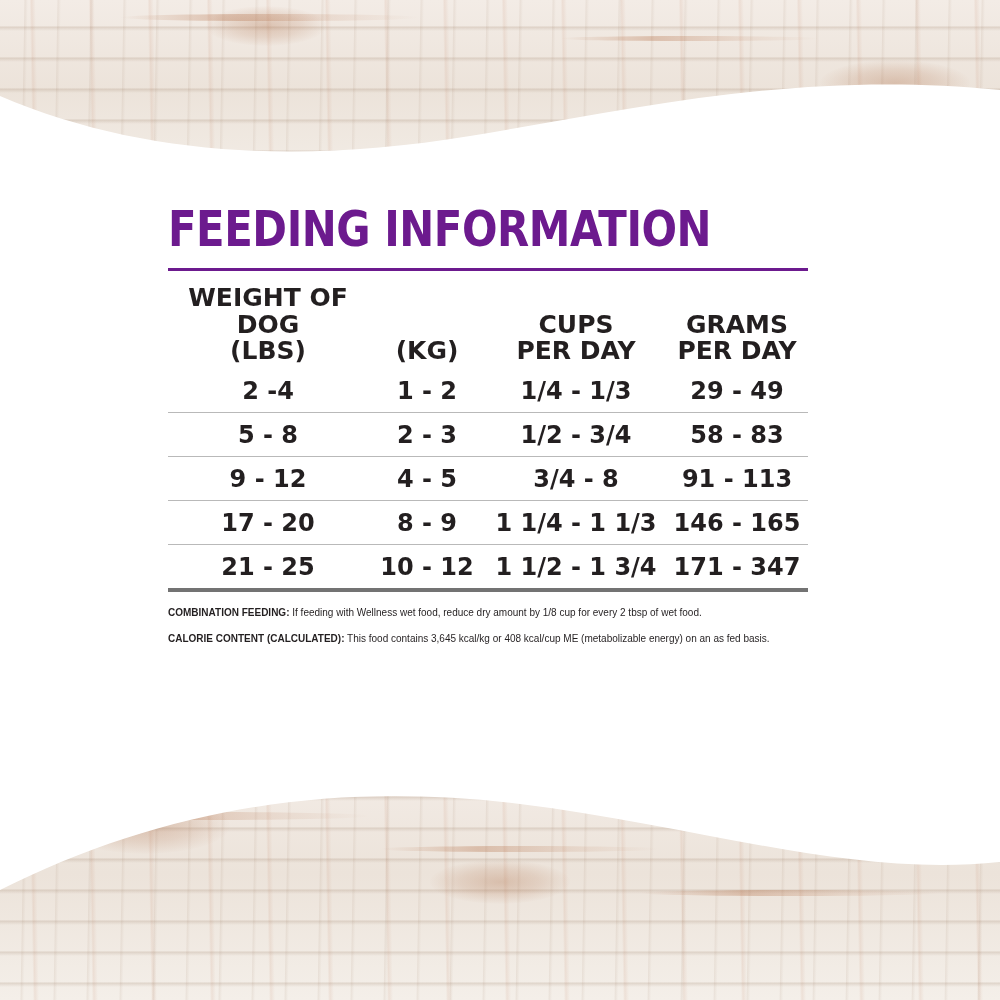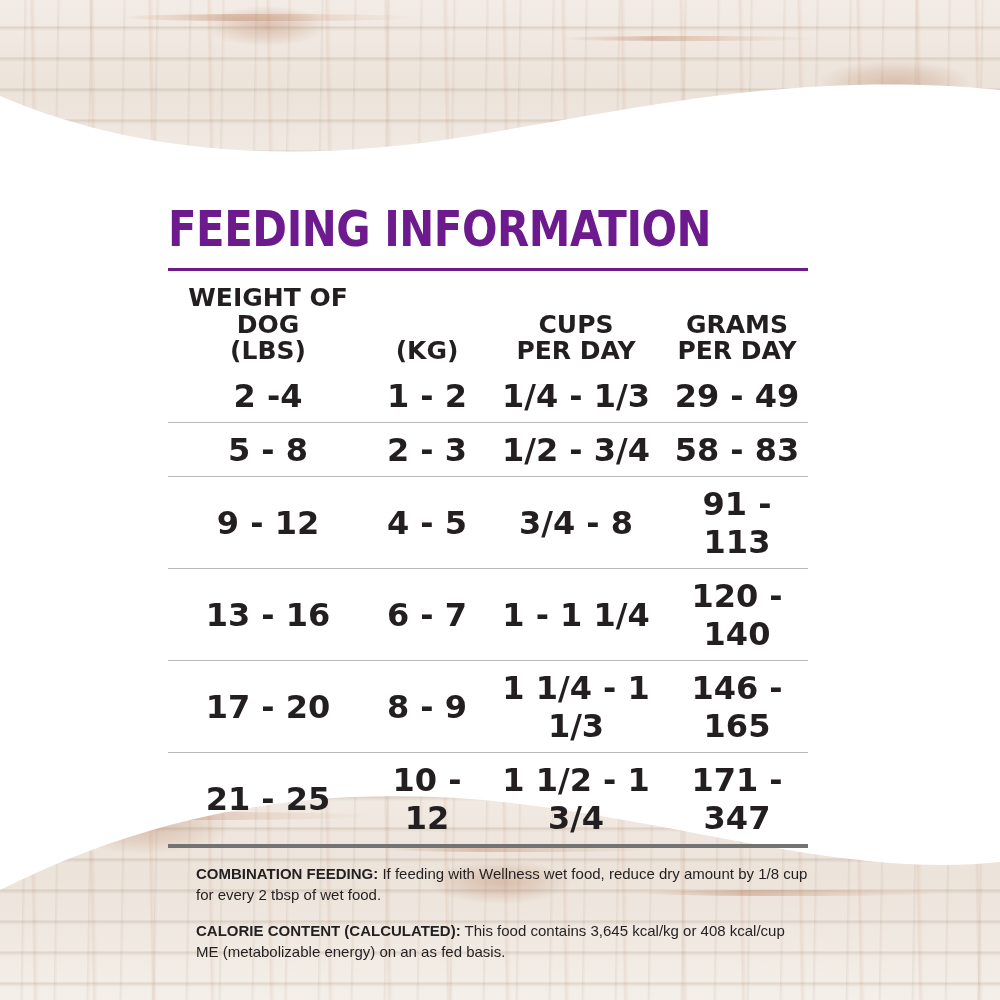--- a/index.html
+++ b/index.html
@@ -132,46 +132,45 @@
     font-family: "DejaVu Sans", sans-serif;
     font-weight: bold;
   }
   table.feeding th {
     font-size: 25px;
     line-height: 1.06;
     padding: 4px 0 4px 0;
     vertical-align: bottom;
   }
   table.feeding td {
-    font-size: 32px;
+    font-size: 24px;
     padding: 8px 0 7px 0;
     border-top: 1px solid #b9b9b9;
   }
   table.feeding tbody tr:first-child td {
     border-top: none;
   }
   table.feeding tbody tr:last-child td {
     border-bottom: 4px solid #737373;
   }
   .col-lbs   { width: 200px; }
   .col-kg    { width: 118px; }
   .col-cups  { width: 180px; }
   .col-grams { width: 142px; }
 
   .notes {
     width: 640px;
     margin-top: 14px;
   }
   .note {
     color: #231f20;
-    font-size: 15px;
+    font-size: 10px;
     line-height: 1.42;
     margin-bottom: 12px;
     font-family: "Liberation Sans", sans-serif;
-    margin-left: 28px;
   }
   .note b {
     font-weight: bold;
   }
 </style>
 </head>
 <body>
 
 <div id="page">
 
@@ -244,26 +243,20 @@
           <td>1/2 - 3/4</td>
           <td>58 - 83</td>
         </tr>
         <tr>
           <td>9 - 12</td>
           <td>4 - 5</td>
           <td>3/4 - 8</td>
           <td>91 - 113</td>
         </tr>
         <tr>
-          <td>13 - 16</td>
-          <td>6 - 7</td>
-          <td>1 - 1 1/4</td>
-          <td>120 - 140</td>
-        </tr>
-        <tr>
           <td>17 - 20</td>
           <td>8 - 9</td>
           <td>1 1/4 - 1 1/3</td>
           <td>146 - 165</td>
         </tr>
         <tr>
           <td>21 - 25</td>
           <td>10 - 12</td>
           <td>1 1/2 - 1 3/4</td>
           <td>171 - 347</td>

